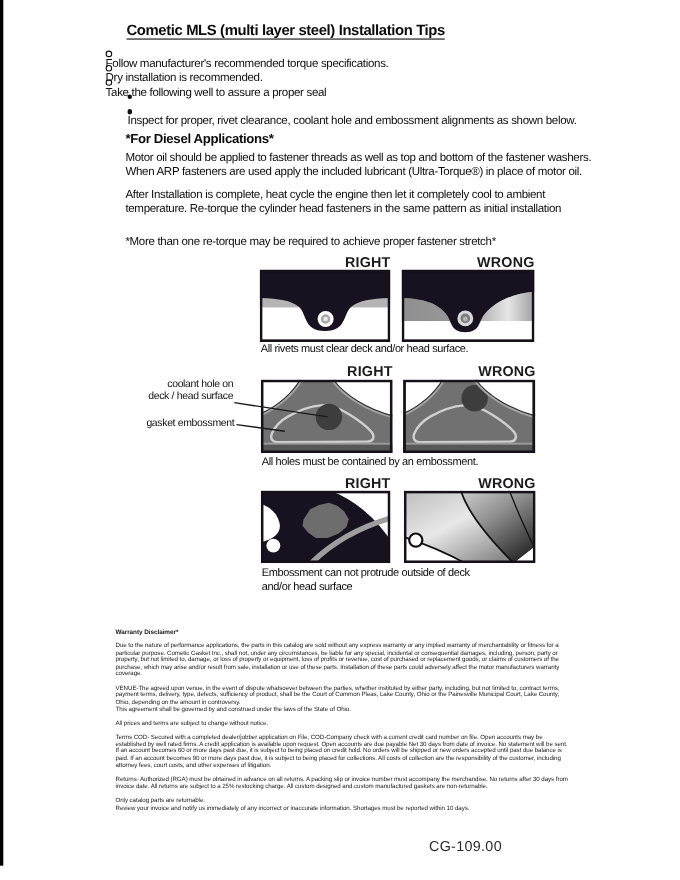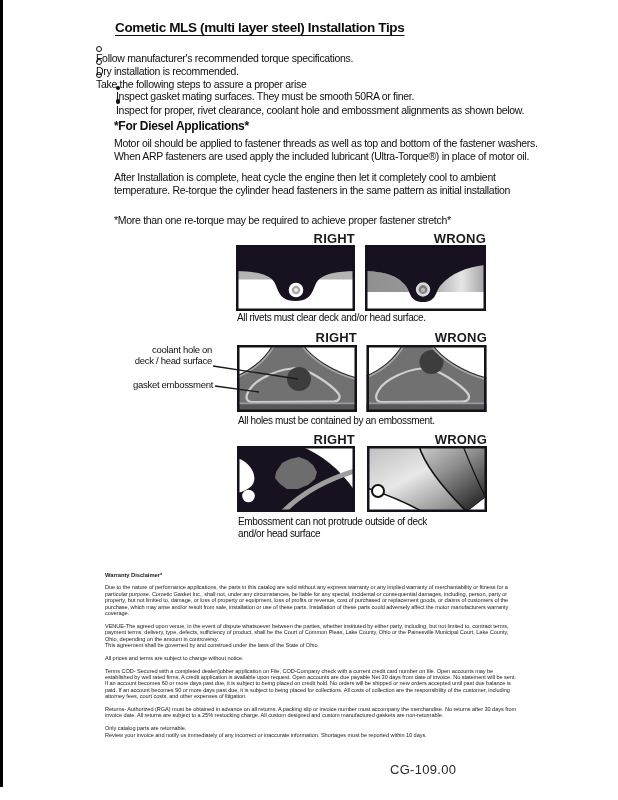--- a/index.html
+++ b/index.html
@@ -43,26 +43,25 @@
   <div class="tip-row">
     <span class="b-open"></span>
     <span>Follow manufacturer's recommended torque specifications.</span>
   </div>
   <div class="tip-row">
     <span class="b-open"></span>
     <span>Dry installation is recommended.</span>
   </div>
   <div class="tip-row">
     <span class="b-open"></span>
-    <span>Take the following steps to assure a proper arise</span>
+    <span>Take the following well to assure a proper seal</span>
   </div>
   <div class="sub-rows">
     <div class="tip-row">
       <span class="b-fill"></span>
-      <span>Inspect gasket mating surfaces.  They must be smooth 50RA or finer.</span>
     </div>
     <div class="tip-row">
       <span class="b-fill"></span>
       <span>Inspect for proper, rivet clearance, coolant hole and embossment alignments as shown below.</span>
     </div>
   </div>
 </div>
 
 <div class="abs h2">*For Diesel Applications*</div>
 

